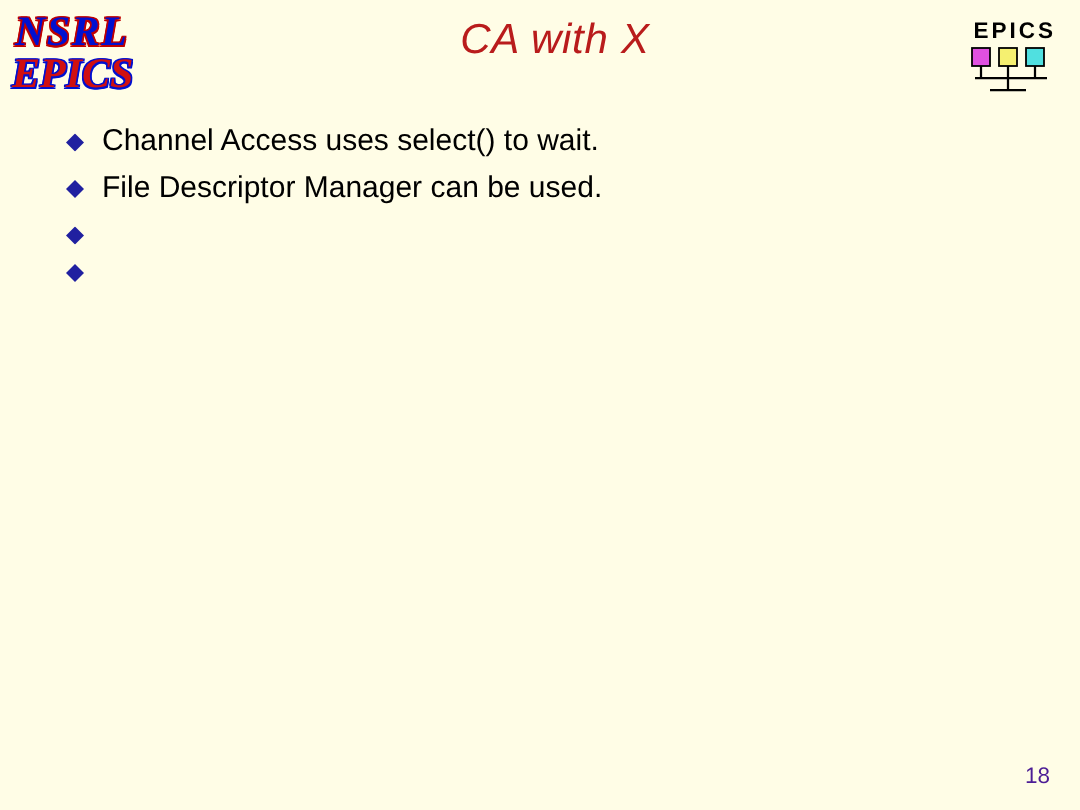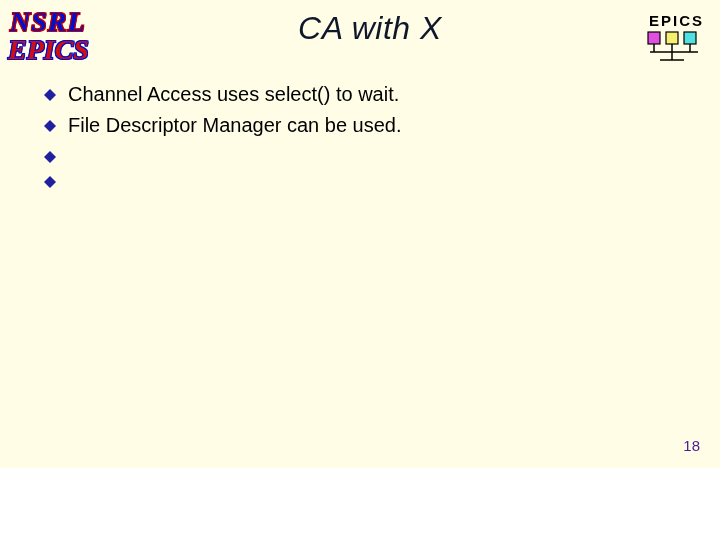--- a/index.html
+++ b/index.html
@@ -6,33 +6,33 @@
     margin: 0;
     padding: 0;
     width: 720px;
     height: 540px;
     overflow: hidden;
     font-family: Arial, Helvetica, sans-serif;
   }
   .slide {
     position: relative;
     width: 720px;
-    height: 468px;
+    height: 540px;
     background: #fffde6;
     box-sizing: border-box;
   }
   .title {
     position: absolute;
     top: 10px;
     left: 160px;
     width: 420px;
     text-align: center;
-    font-size: 32px;
+    font-size: 28px;
     font-style: italic;
-    color: #0f172a;
+    color: #b91c1c;
     letter-spacing: 0.5px;
   }
   .epics-label {
     position: absolute;
     top: 12px;
     right: 16px;
     font-weight: bold;
     font-size: 15px;
     letter-spacing: 2px;
     color: #000;

